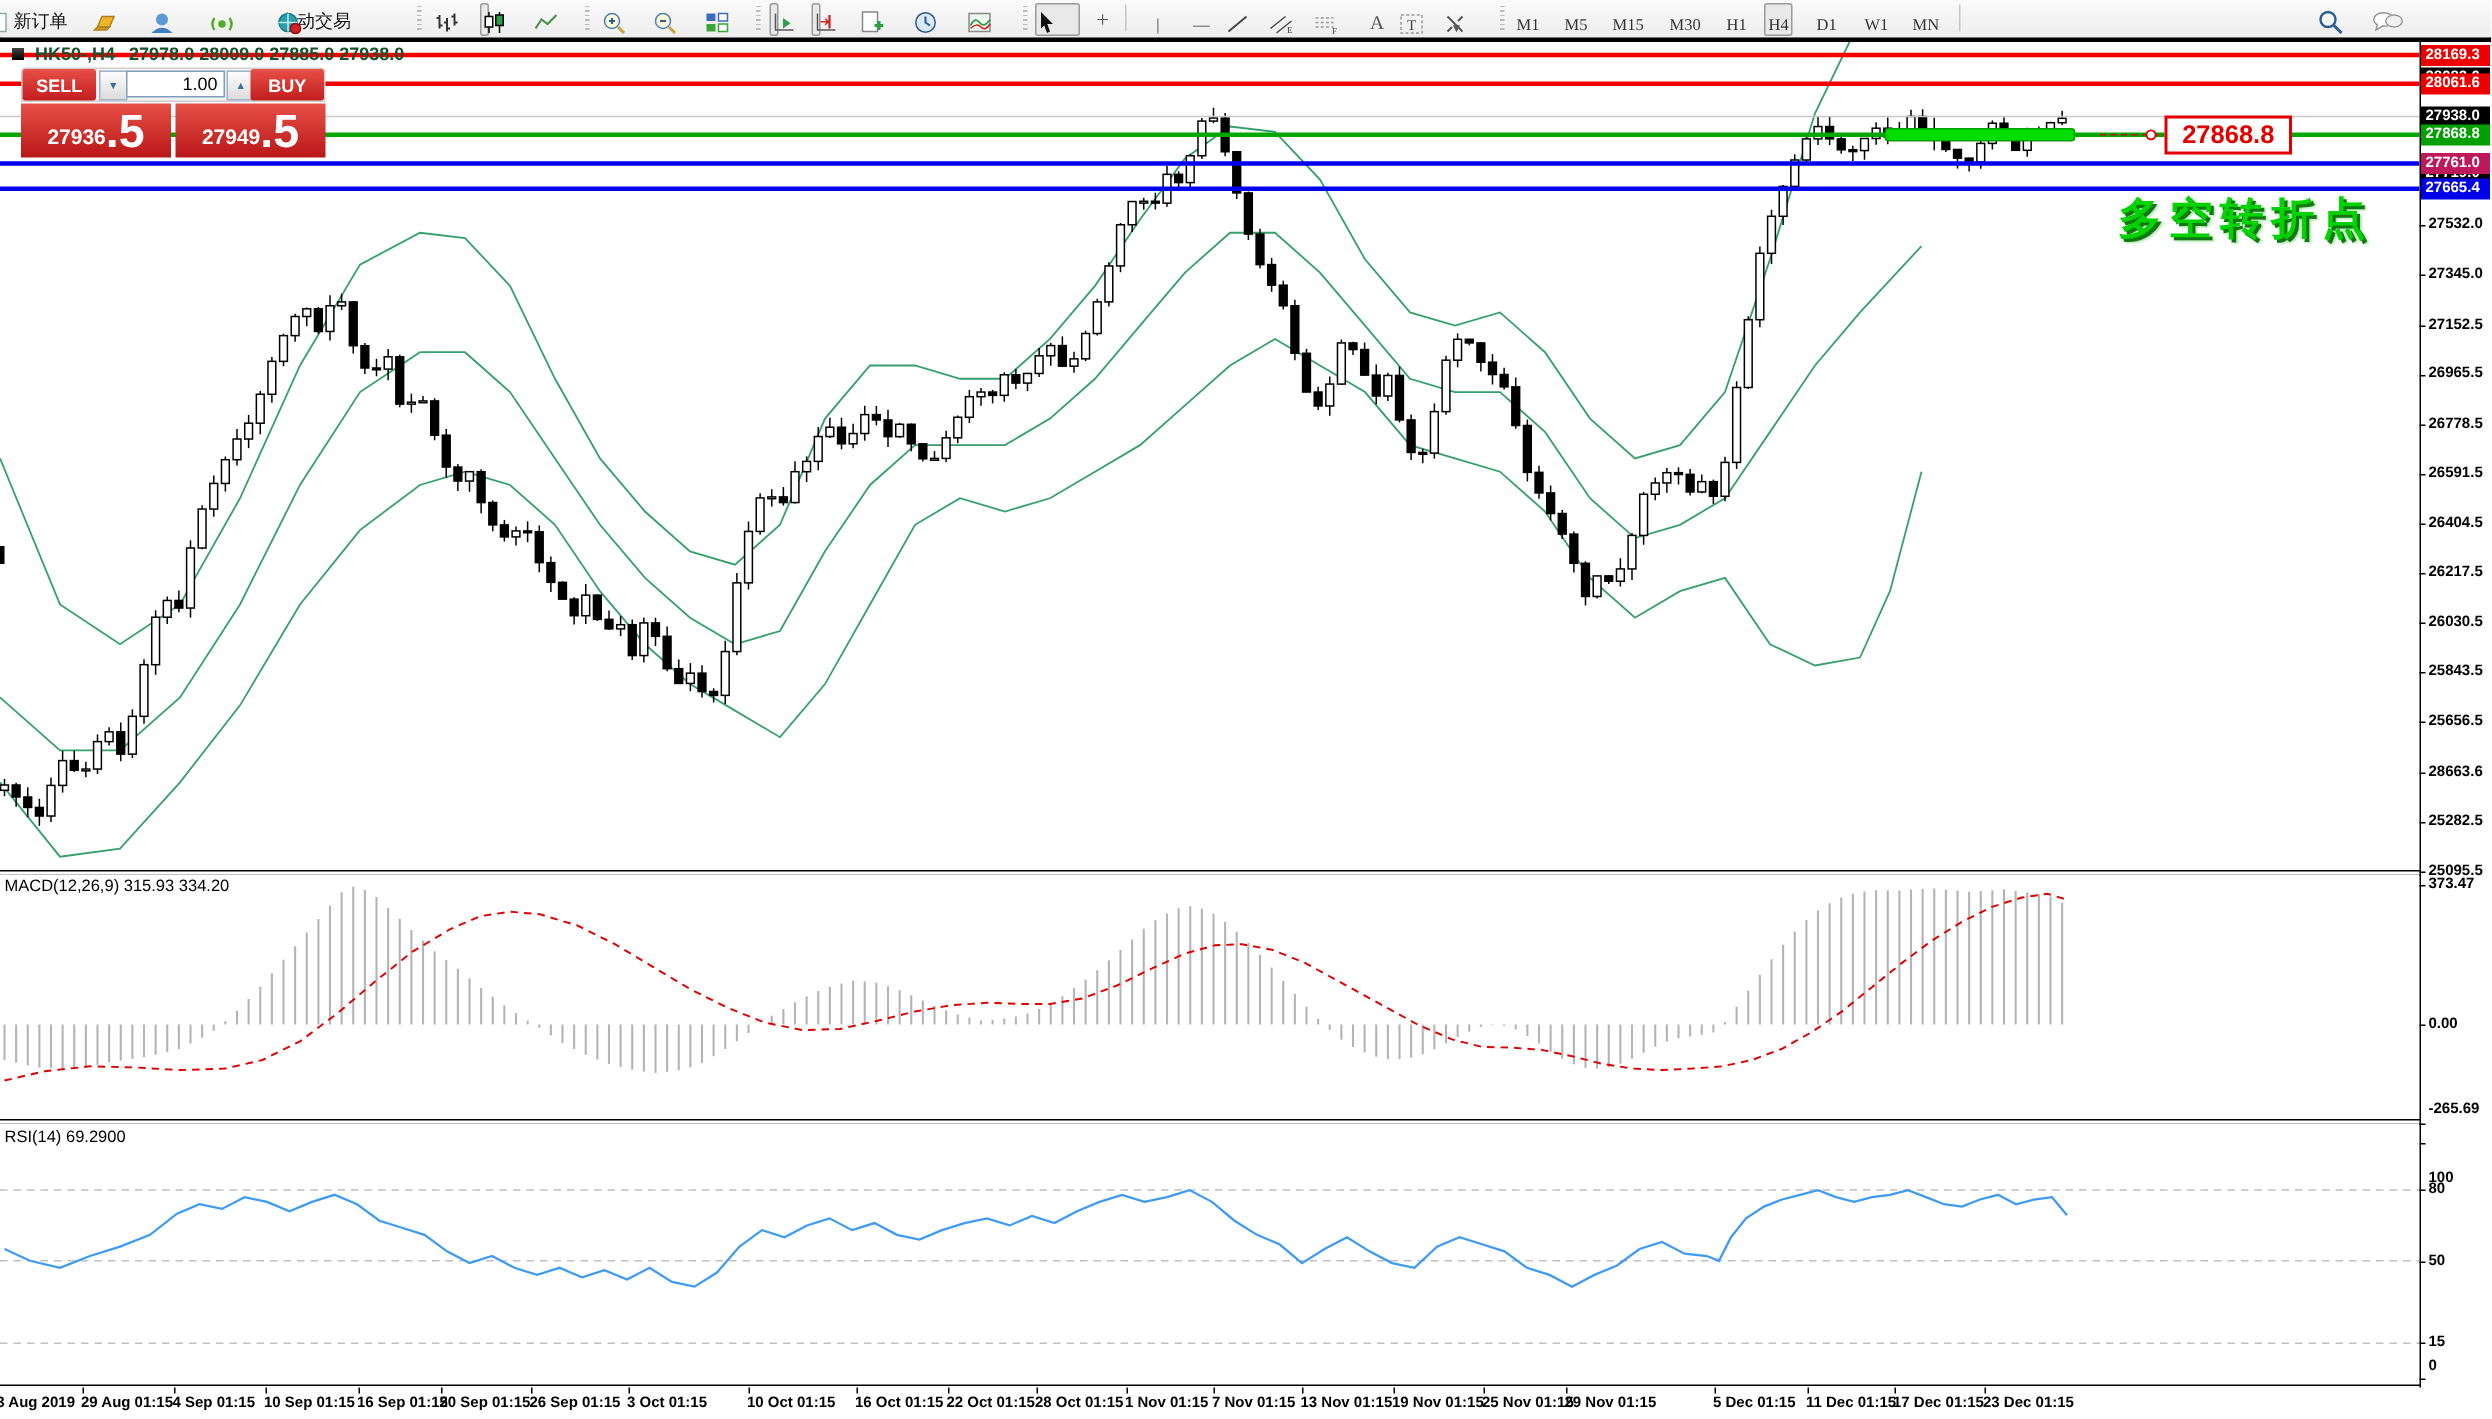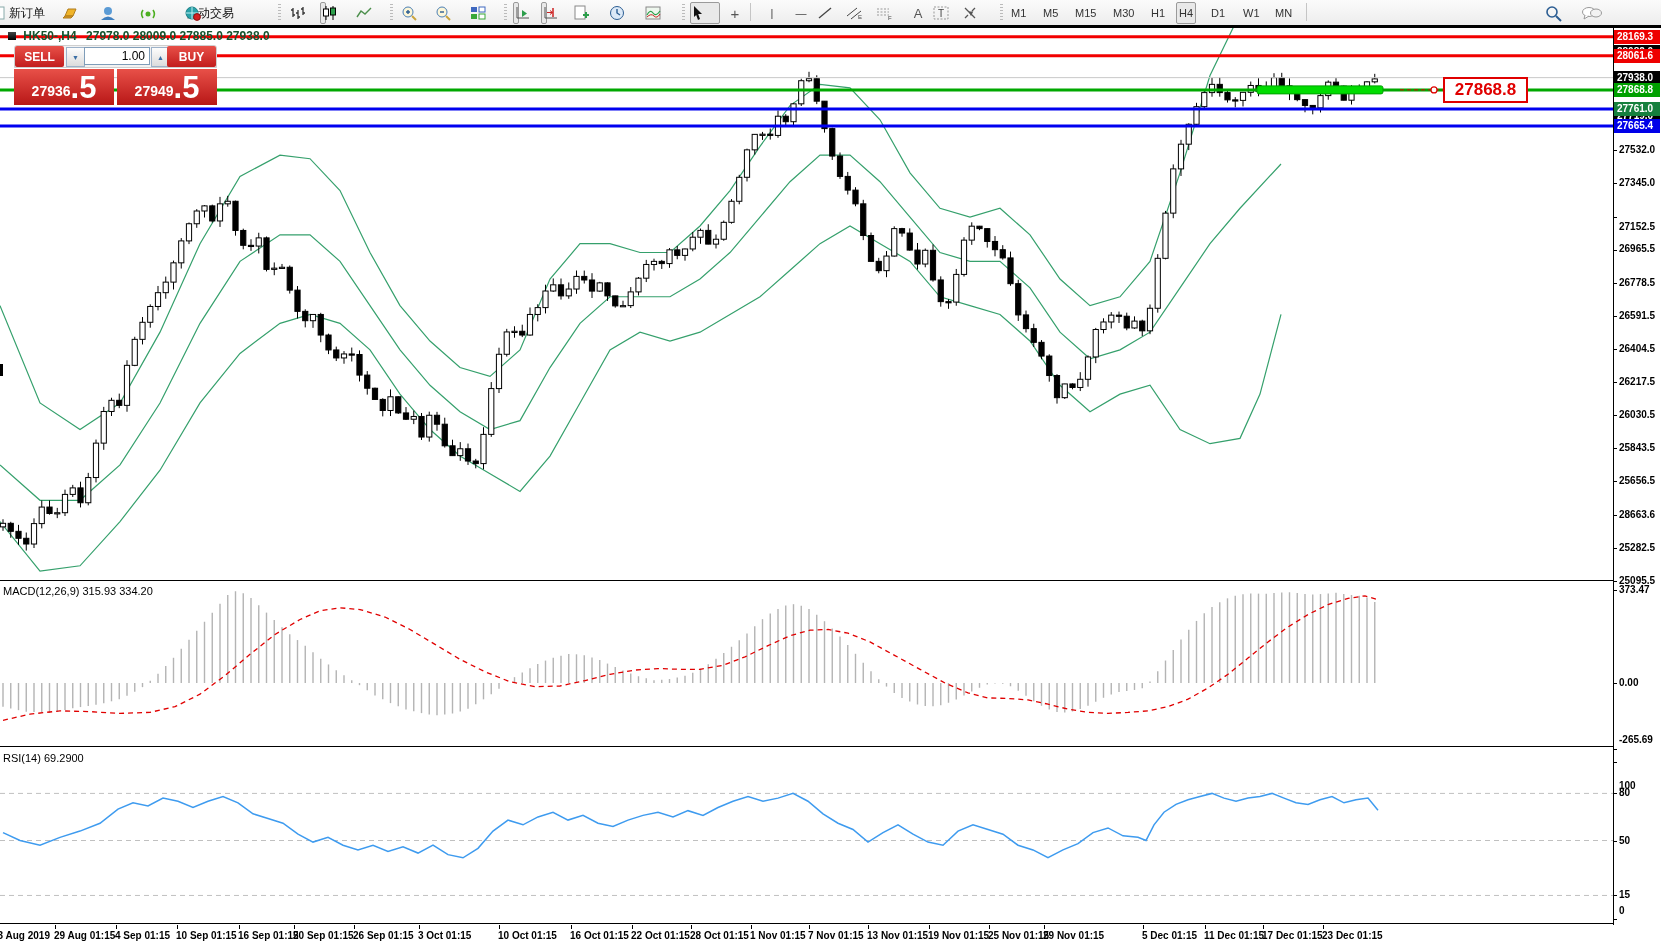--- a/index.html
+++ b/index.html
@@ -1,22 +1,22 @@
 <!DOCTYPE html>
 <html><head>
 <meta charset="utf-8">
 <style>
   html,body{margin:0;padding:0;background:#fff;}
   .screen{position:relative;width:1661px;height:946px;overflow:hidden;background:#fff;
     font-family:"Liberation Sans",sans-serif;}
   
   .toolbar{position:absolute;left:0;top:0;width:1661px;height:25px;
     background:linear-gradient(#fbfbfb,#ededed);border-bottom:1px solid #cfcfcf;}
-  .tb{position:absolute;top:2px;height:20px;display:flex;align-items:center;justify-content:center;
-    font-size:11px;color:#222;white-space:nowrap;}
+  .tb{position:absolute;top:2px;height:20px;display:flex;align-items:flex-end;justify-content:center;
+    font-size:11px;color:#222;white-space:nowrap;font-family:Liberation Serif, serif;}
   .tb.btn{border:1px solid transparent;border-radius:2px;padding:0 2px;cursor:default;}
   .tb.pressed{border:1px solid #9a9a9a;background:#e9e9e9;border-radius:2px;}
   .tbsep{position:absolute;top:3px;height:18px;width:1px;background:#c5c5c5;}
   .tbhandle{position:absolute;top:4px;height:16px;width:3px;
     background:repeating-linear-gradient(#bbb 0 1px,transparent 1px 3px);}
   .cjk{font-size:12px;color:#111;}
   .caret{font-size:8px;color:#555;margin-left:2px;}
   .tf{font-size:11px;color:#333;padding:0 4px;}
   
   .chart-top-border{position:absolute;left:0;top:25px;width:1661px;height:3px;background:#000;}
@@ -840,20 +840,21 @@
   <div class="axis-vline"></div>
   <div class="axis-strip" id="axis-strip"></div>
 
   <div class="ind-label" style="top:585px">
     <span>MACD(12,26,9)</span> <span>315.93 334.20</span>
   </div>
   <div class="ind-label" style="top:752px">
     <span>RSI(14)</span> <span>69.2900</span>
   </div>
 
+  <div class="annotation" id="annotation" style="left: 1412px; top: 126px; color: rgb(0, 212, 0);">多空转折点</div>
   <div class="callout" id="callout" style="left: 1443px; top: 76.8864px; width: 81px;">27868.8</div>
 
   <div class="trade-panel">
     <div class="tp-row"></div>
     <div class="tp-btn" style="left:1px">
         <span>SELL</span>
       </div>
     <div class="tp-spin" style="left:52px">▼</div>
     <input class="tp-vol" value="1.00" style="">
     <div class="tp-spin" style="left:137px">▲</div>
@@ -867,21 +868,21 @@
     <div class="tp-price" style="left:103px;width:100px">
       <span class="main">27949</span>
         <span class="frac">.5</span>
     </div>
   </div>
 <div class="tick-dash" style="top: 149.5px;"></div>
     <div class="tick-label" style="top: 143.5px;">27532.0</div>
     <div class="tick-dash" style="top: 182.599px;"></div>
     <div class="tick-label" style="top: 176.599px;">27345.0</div>
     <div class="tick-dash" style="top: 216.671px;"></div>
-    <div class="tick-label" style="top: 210.671px; margin-top: 10px;">27152.5</div>
+    <div class="tick-label" style="top: 210.671px;">27152.5</div>
     <div class="tick-dash" style="top: 249.77px;"></div>
     <div class="tick-label" style="top: 243px;">26965.5</div>
     <div class="tick-dash" style="top: 282.87px;"></div>
     <div class="tick-label" style="top: 276.87px;">26778.5</div>
     <div class="tick-dash" style="top: 315.968px;"></div>
     <div class="tick-label" style="top: 309.968px;">26591.5</div>
     <div class="tick-dash" style="top: 349.067px;"></div>
     <div class="tick-label" style="top: 343.067px;">26404.5</div>
     <div class="tick-dash" style="top: 382.166px;"></div>
     <div class="tick-label" style="top: 376.166px;">26217.5</div>
@@ -912,21 +913,21 @@
     <div class="tick-dash" style="top: 895.45px;"></div>
     <div class="tick-label" style="top: 889.45px;">15</div>
     <div class="tick-dash" style="top: 919px;"></div>
     <div class="tick-label" style="top: 905px;">0</div>
     <div class="chip" style="top: 45.15px; background: rgb(0, 0, 0); z-index: 1;">28082.0</div>
     <div class="chip" style="top: 109.401px; background: rgb(0, 0, 0); z-index: 1;">27719.0</div>
     <div class="chip" style="top: 29.6979px; background: rgb(238, 0, 0); z-index: 2;">28169.3</div>
     <div class="chip" style="top: 48.7608px; background: rgb(238, 0, 0); z-index: 2;">28061.6</div>
     <div class="chip" style="top: 70.638px; background: rgb(0, 0, 0); z-index: 2;">27938.0</div>
     <div class="chip" style="top: 82.8864px; background: rgb(0, 160, 0); z-index: 2;">27868.8</div>
-    <div class="chip" style="top: 101.967px; background: #15803d; z-index: 2;">27761.0</div>
+    <div class="chip" style="top: 101.967px; background: #be185d; z-index: 2;">27761.0</div>
     <div class="chip" style="top: 118.888px; background: rgb(0, 0, 232); z-index: 2;">27665.4</div>
     <div class="date-label" style="left: -8px;">23 Aug 2019</div>
     <div class="date-label" style="left: 54px;">29 Aug 01:15</div>
     <div class="date-tick" style="left: 55px;"></div>
     <div class="date-label" style="left: 115px;">4 Sep 01:15</div>
     <div class="date-tick" style="left: 116px;"></div>
     <div class="date-label" style="left: 176px;">10 Sep 01:15</div>
     <div class="date-tick" style="left: 177px;"></div>
     <div class="date-label" style="left: 238px;">16 Sep 01:15</div>
     <div class="date-tick" style="left: 239px;"></div>

